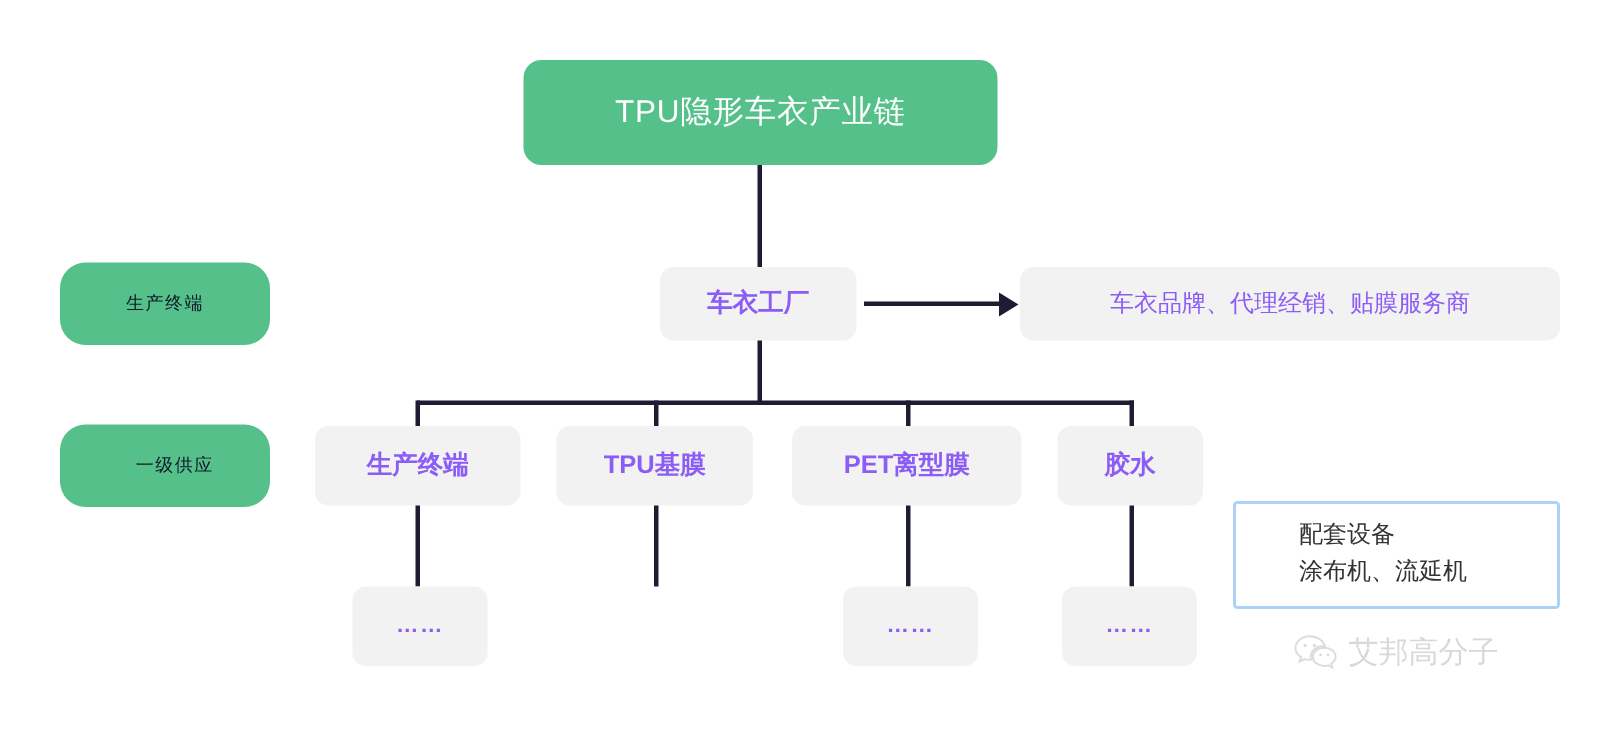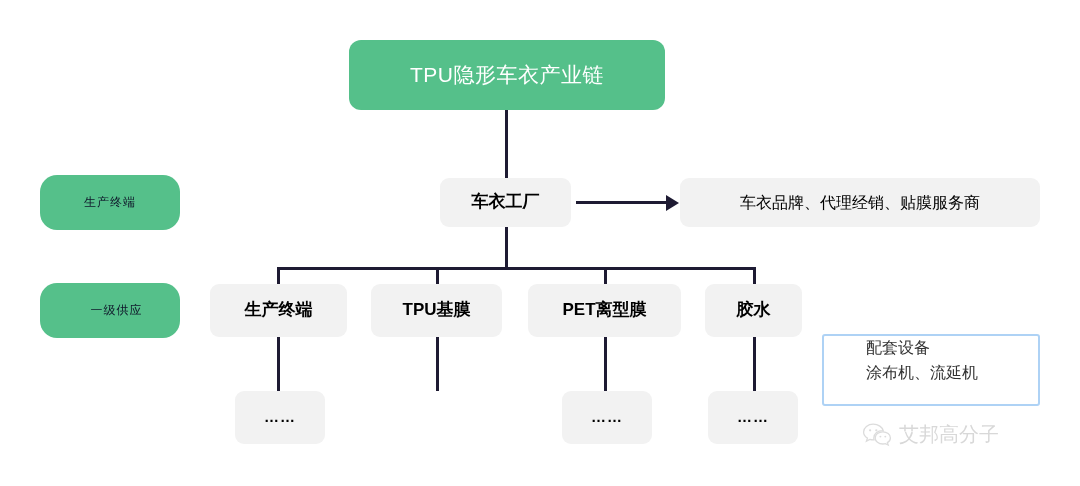--- a/index.html
+++ b/index.html
@@ -21,21 +21,21 @@
   
   .node {
     position: absolute;
     box-sizing: border-box;
     display: flex;
     align-items: center;
     justify-content: center;
     text-align: center;
     border-radius: 9px;
     background: #f2f2f2;
-    color: #000000;
+    color: #8b5cf6;
     line-height: 1.35;
     white-space: nowrap;
   }
 
   .node-title {
     background: #55c08a;
     color: #ffffff;
     border-radius: 12px;
     font-size: 21px;
     letter-spacing: 0.5px;
@@ -98,21 +98,21 @@
 
   
   .equip-box {
     position: absolute;
     box-sizing: border-box;
     border: 2px solid #aed2f5;
     background: #ffffff;
     border-radius: 3px;
     display: flex;
     flex-direction: column;
-    justify-content: flex-start;
+    justify-content: center;
     padding-left: 42px;
     color: #333333;
     font-size: 16px;
     line-height: 1.55;
   }
 
   
   .watermark {
     position: absolute;
     display: flex;

